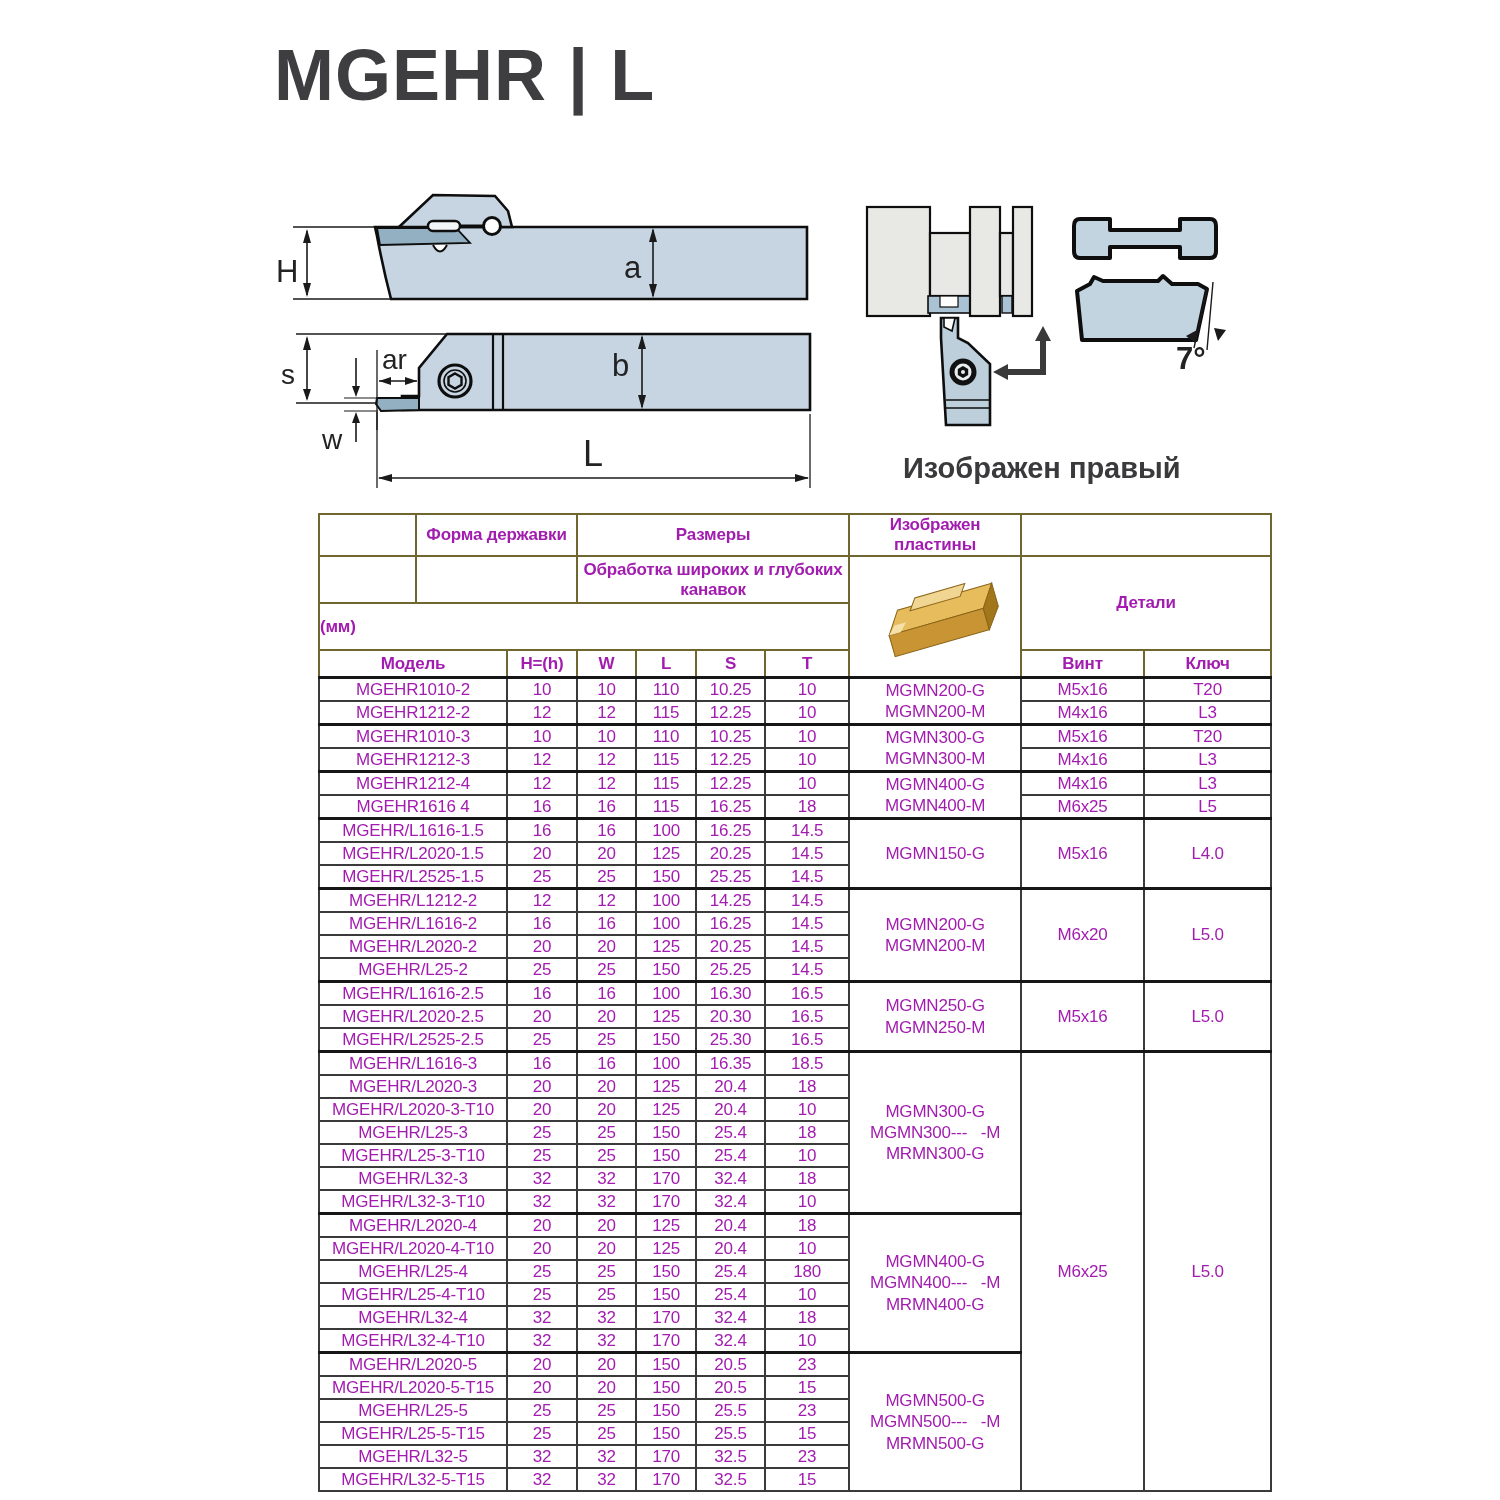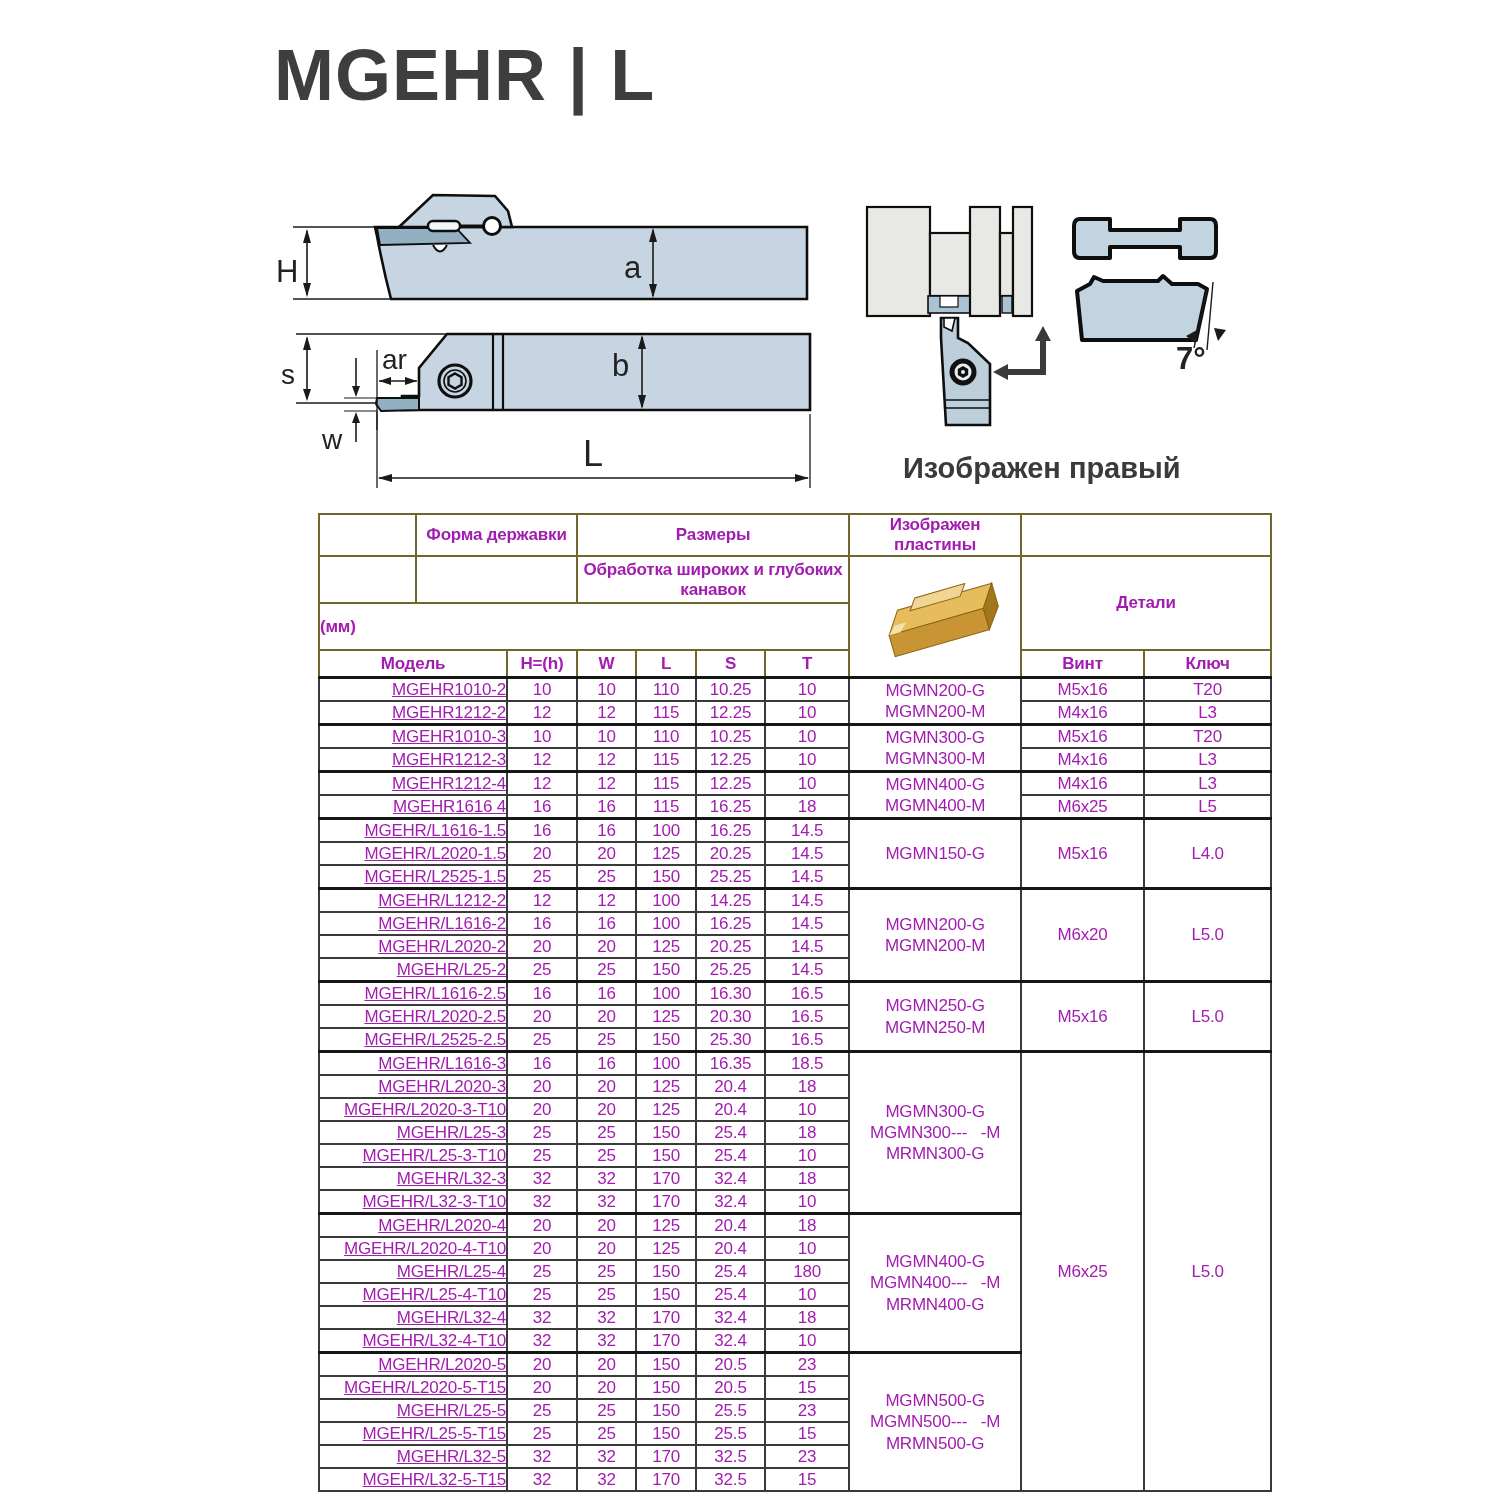--- a/index.html
+++ b/index.html
@@ -22,21 +22,21 @@
         table-layout:fixed;font-size:17px;color:#a21caf;margin-left:40px;}
   .spec td{border:2px solid #3a3a3a;text-align:center;vertical-align:middle;
            padding:0;letter-spacing:-0.2px;overflow:hidden;}
   .spec thead td{border:2px solid #6f672f;font-weight:bold;}
   .spec thead tr.hA td{height:36px;}
   .spec thead tr.hB td{height:45px;}
   .spec thead tr.hC td{height:45px;}
   .spec thead tr.hD td{height:25px;}
   .spec tbody td{height:21px;}
   .spec tbody tr.group-start td{border-top:3px solid #161616;}
-  .spec td.model{text-align:right;text-decoration:underline;}
+  .spec td.model{text-align:center;}
   .spec td.units-cell{text-align:left;padding-right:8px;font-weight:bold;}
   .insert-cell div{white-space:pre;line-height:1.25;}
   .photo-cell{vertical-align:middle;text-align:center;}
 </style>
 </head>
 <body>
 
 <div class="page">
 
   <div class="title">MGEHR | L</div>

